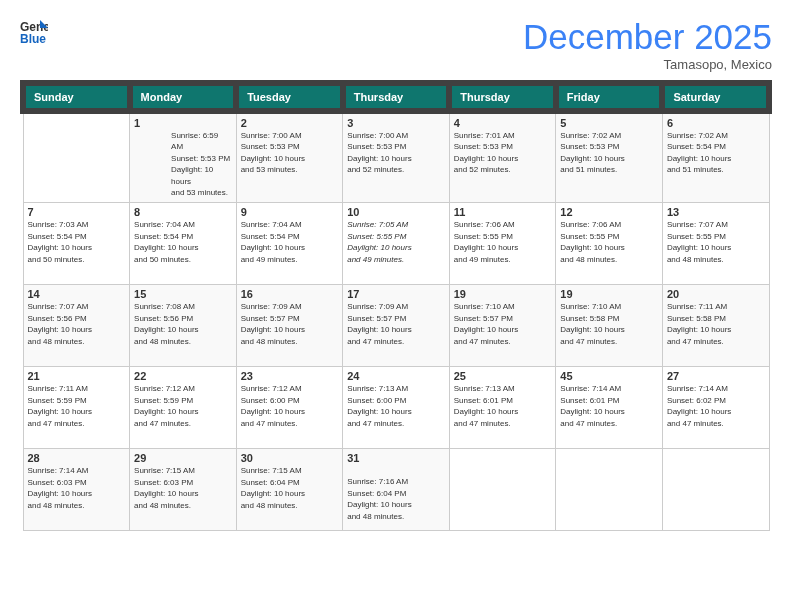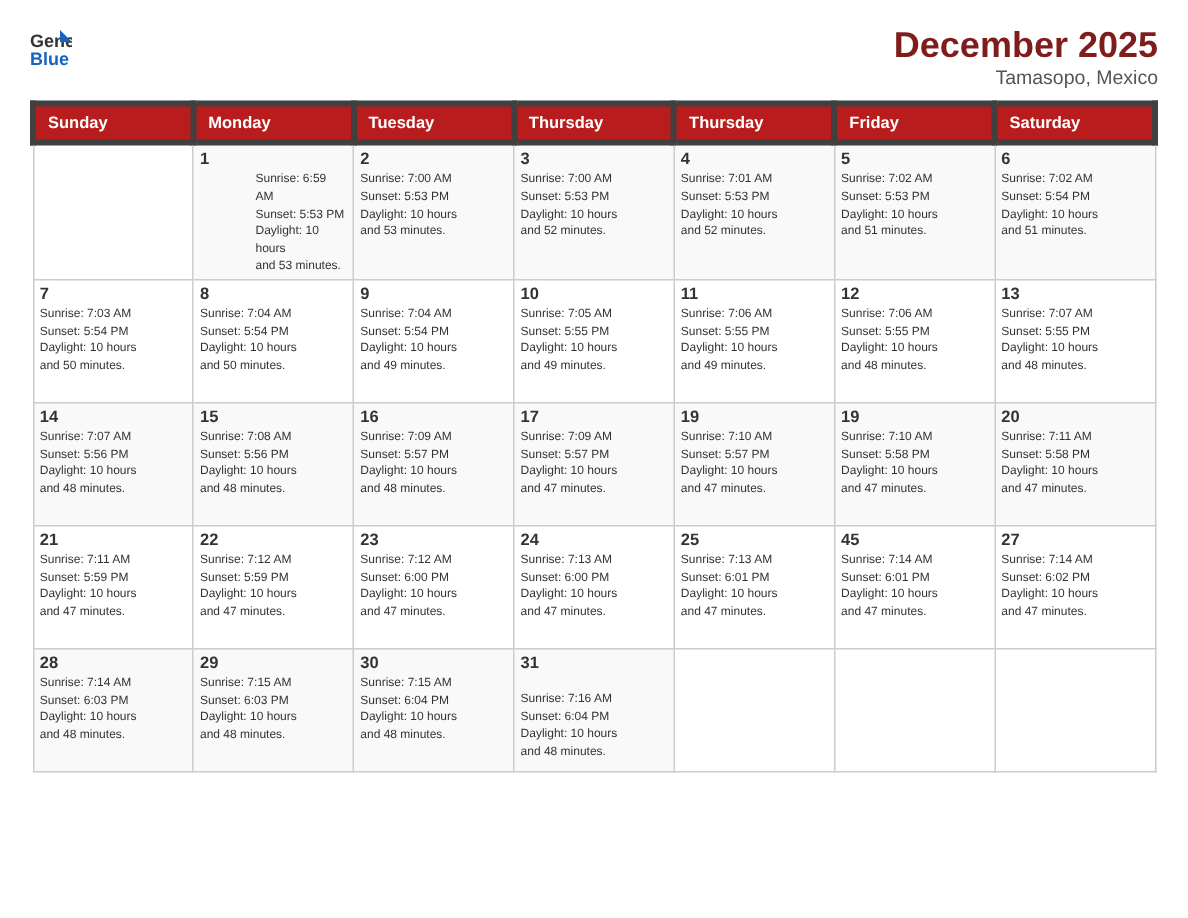--- a/index.html
+++ b/index.html
@@ -29,42 +29,42 @@
     }
     .logo-icon {
       width: 28px;
       height: 28px;
       margin-right: 2px;
     }
     .title-block {
       text-align: right;
     }
     .month-title {
-      font-size: 24px;
-      font-weight: bold;
-      color: #7f1d1d;
+      font-size: 35px;
+      font-weight: normal;
+      color: #3b82f6;
       line-height: 1.1;
     }
     .location {
       font-size: 13px;
       color: #555;
     }
     table {
       width: 100%;
       border-collapse: collapse;
       table-layout: fixed;
     }
     thead tr th {
-      background: #b91c1c;
+      background: #0f766e;
       color: #fff;
       font-size: 11px;
       font-weight: bold;
       padding: 5px 8px;
       text-align: left;
-      border: 4px solid #404040;
+      border: 6px solid #404040;
     }
     tbody tr td {
       border: 1px solid #ccc;
       vertical-align: top;
       padding: 3px 4px;
       font-size: 8.5px;
       color: #333;
       height: 82px;
       background: #fff;
     }
@@ -180,21 +180,21 @@
           </td>
           <td>
             <span class="day-number">9</span>
             <div class="day-info" style="white-space: pre-line;">Sunrise: 7:04 AM
 Sunset: 5:54 PM
 Daylight: 10 hours
 and 49 minutes.</div>
           </td>
           <td>
             <span class="day-number">10</span>
-            <div class="day-info" style="white-space: pre-line;">Sunrise: 7:05 AM
+            <div class="day-info" style="white-space: pre-line; font-style: italic;">Sunrise: 7:05 AM
 Sunset: 5:55 PM
 Daylight: 10 hours
 and 49 minutes.</div>
           </td>
           <td>
             <span class="day-number">11</span>
             <div class="day-info" style="white-space: pre-line;">Sunrise: 7:06 AM
 Sunset: 5:55 PM
 Daylight: 10 hours
 and 49 minutes.</div>

